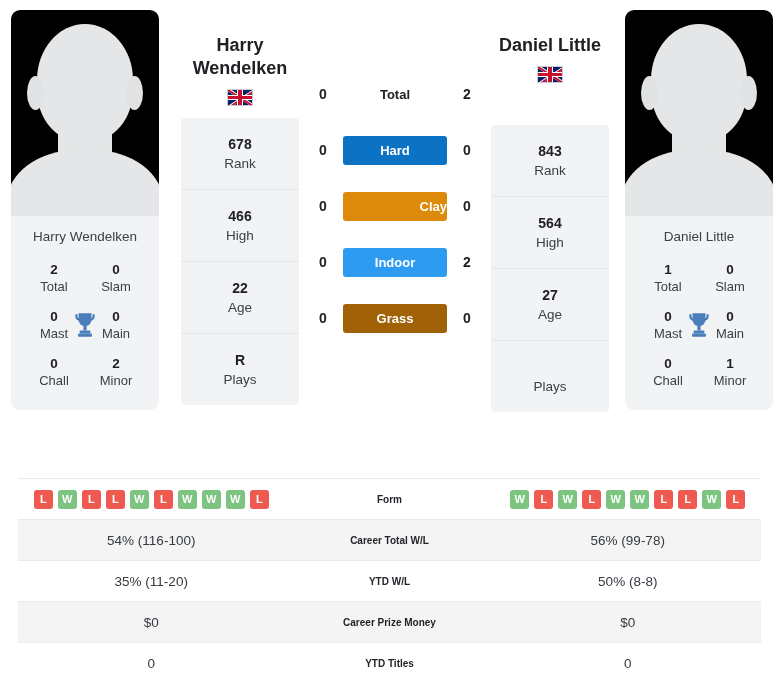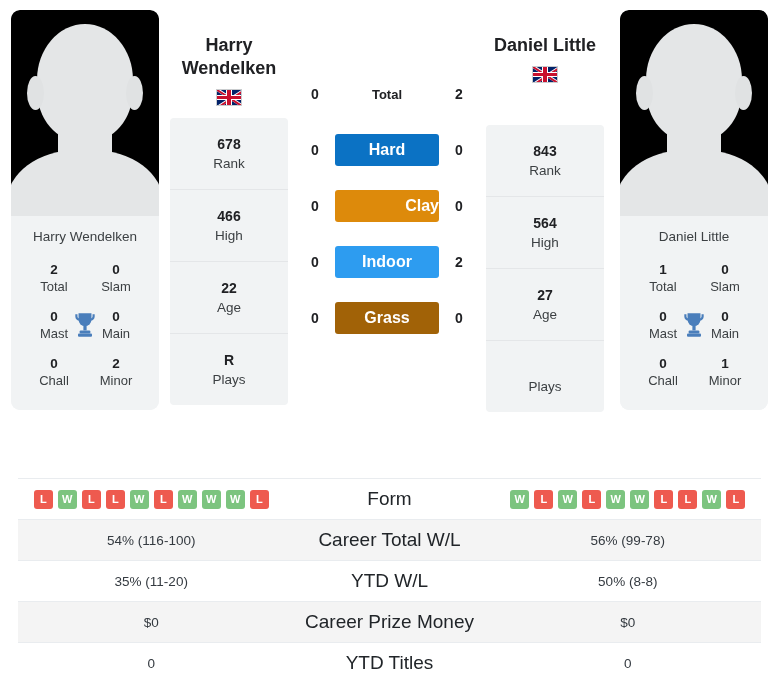--- a/index.html
+++ b/index.html
@@ -99,21 +99,21 @@
   }
   .trophy-wrap {
     position: absolute;
     left: 50%; margin-left: -13px;
     top: 56px;
     width: 26px; height: 28px;
   }
 
   
   .info-col { width: 118px; flex: 0 0 118px; }
-  .info-col.left { margin-left: 0; }
+  .info-col.left { margin-left: 11px; }
   .info-col.right { margin-right: 5px; }
   .pname {
     text-align: center;
     font-size: 18px;
     font-weight: bold;
     color: #202124;
     line-height: 23px;
     padding-top: 24px;
   }
   .pname.tall { padding-top: 24px; }
@@ -187,21 +187,21 @@
     font-size: 13px;
     font-weight: bold;
     color: #202124;
   }
   .surf-btn {
     display: block;
     width: 100%;
     border: none;
     border-radius: 3px;
     color: #ffffff;
-    font-size: 16px;
+    font-size: 13px;
     font-weight: bold;
     font-family: "Liberation Sans", sans-serif;
     padding: 7px 0;
     cursor: pointer;
   }
 
   
   .stats { padding: 0 18px; }
   .srow {
     display: flex;
@@ -212,23 +212,23 @@
   .srow.alt { background: #f4f4f4; }
   .scell {
     flex: 1 1 0;
     text-align: center;
     font-size: 13.5px;
     color: #343a40;
     padding: 6px 4px;
   }
   .scell.mid {
     flex: 0 0 210px;
-    font-weight: normal;
+    font-weight: bold;
     color: #212529;
-    font-size: 19px;
+    font-size: 10px;
   }
   .form-strip {
     display: flex;
     justify-content: center;
     gap: 5px;
   }
   .badge {
     width: 19px; height: 19px;
     border-radius: 3px;
     color: #fff;

